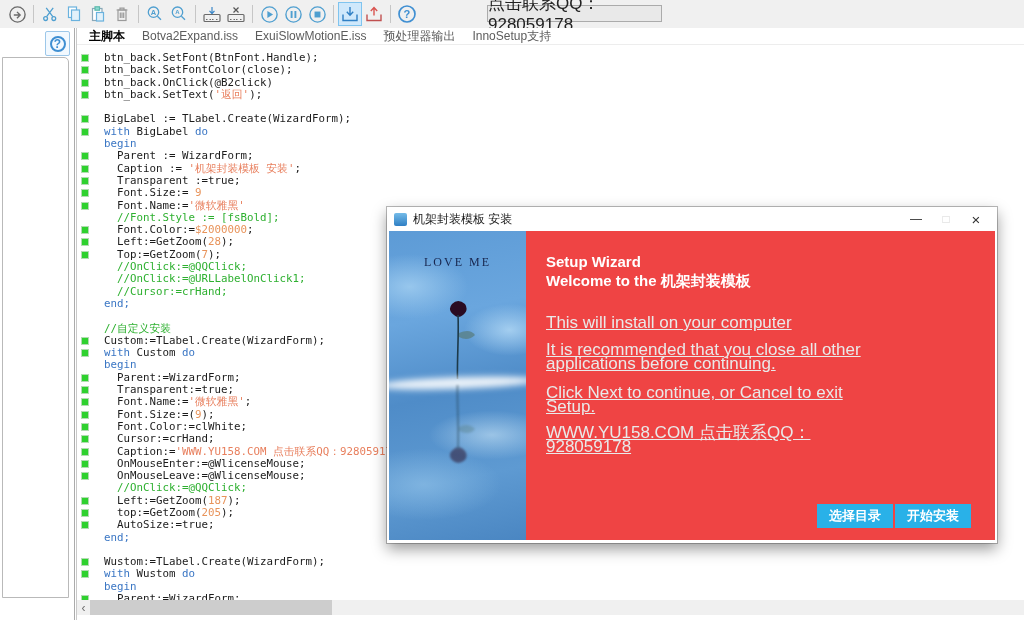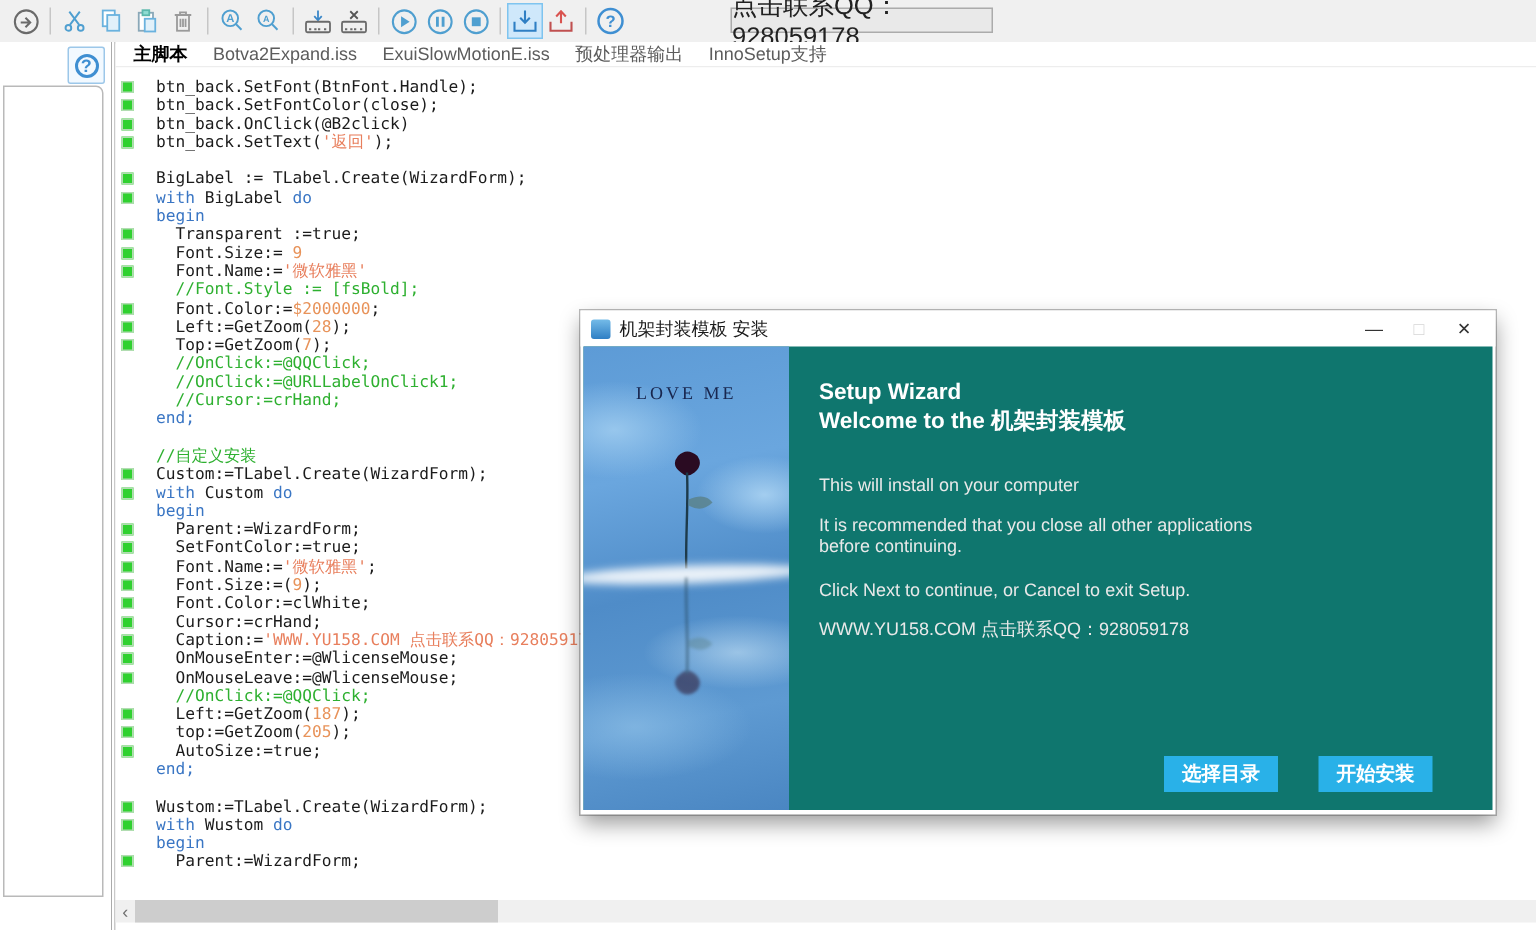--- a/index.html
+++ b/index.html
@@ -53,44 +53,44 @@
   
   .dialog{position:absolute;left:387px;top:207px;width:610px;height:336px;background:#fff;
           box-shadow:0 0 0 1px rgba(60,60,60,.35),0 6px 14px rgba(0,0,0,.4);box-sizing:border-box;}
   .dtitle{height:24px;display:flex;align-items:center;padding-left:7px;background:#fff;}
   .dicon{width:13px;height:13px;border-radius:2px;background:linear-gradient(#74bbe8,#2f7fc4);margin-right:6px;flex:0 0 auto;}
   .dtext{font-size:12px;color:#1a1a1a;flex:1 1 auto;white-space:nowrap;}
   .wbtns{display:flex;align-items:center;height:100%;}
   .wbtn{width:30px;height:100%;display:flex;align-items:center;justify-content:center;font-size:12px;color:#333;}
   .wbtn.max{color:#d6d6d6;}
   .wbtn.close{font-size:15px;margin-right:6px;}
-  .dbody{position:absolute;left:2px;right:2px;top:24px;bottom:3px;background:#0f766e;display:flex;}
+  .dbody{position:absolute;left:2px;right:2px;top:24px;bottom:3px;background:#ef4444;display:flex;}
 
   
   .art{position:relative;width:137px;flex:0 0 auto;overflow:hidden;
        background:
          radial-gradient(90px 50px at 15% 18%, rgba(160,205,240,.85) 0%, rgba(160,205,240,0) 65%),
          radial-gradient(70px 40px at 88% 32%, rgba(180,218,246,.8) 0%, rgba(180,218,246,0) 65%),
          radial-gradient(120px 55px at 25% 82%, rgba(140,190,230,.7) 0%, rgba(140,190,230,0) 65%),
          radial-gradient(90px 35px at 75% 66%, rgba(210,235,250,.55) 0%, rgba(210,235,250,0) 70%),
          linear-gradient(168deg,#5d9bd6 0%,#6aa6de 28%,#4f8cc8 52%,#5e9ad2 78%,#4a86c2 100%);}
   .loveme{position:absolute;top:24px;left:0;right:0;text-align:center;
           font-family:"Liberation Serif",serif;font-size:12px;letter-spacing:2px;color:#18264e;}
   .waterline{position:absolute;top:146px;left:-12px;right:-12px;height:12px;background:rgba(255,255,255,.88);
              border-radius:50%;filter:blur(3px);transform:rotate(-2deg);}
   .rose{position:absolute;left:50%;top:68px;width:44px;height:82px;transform:translateX(-50%);}
   .rose-reflect{position:absolute;left:50%;top:152px;width:44px;height:82px;
                 transform:translateX(-50%) scaleY(-1);opacity:.5;filter:blur(1px);}
 
   
   .welcome{position:relative;flex:1 1 auto;color:#fff;padding:21px 24px 0 20px;}
   .whead{font-size:15px;font-weight:bold;line-height:19px;margin-bottom:26px;}
-  .wpara{font-size:12px;color:#e9e9e9;line-height:14px;margin-bottom:8px;max-width:320px;}
+  .wpara{font-size:17px;color:#e9e9e9;line-height:14px;margin-bottom:8px;max-width:320px;text-decoration:underline;}
   .wpara + .wpara{margin-top:8px;}
-  .dlg-buttons{position:absolute;right:40px;bottom:12px;display:flex;gap:27px;}
+  .dlg-buttons{position:absolute;right:24px;bottom:12px;display:flex;gap:2px;}
   .cyan-btn{background:#29b1e8;color:#fff;font-size:13px;font-weight:bold;height:24px;
             padding:0 12px;display:flex;align-items:center;justify-content:center;cursor:pointer;}
 </style>
 </head>
 <body>
 
 <div class="toolbar">
   <div class="tbtn">
     <svg width="19" height="19" viewBox="0 0 18 18" fill="none" stroke="#6a6a6a" stroke-width="1.3">
       <circle cx="9" cy="9" r="7.2"></circle>
@@ -215,38 +215,40 @@
 
 <div class="code">
     <div class="cl"><i class="mark"></i><span class="p">  btn_back.SetFont(BtnFont.Handle);</span></div>
     <div class="cl"><i class="mark"></i><span class="p">  btn_back.SetFontColor(close);</span></div>
     <div class="cl"><i class="mark"></i><span class="p">  btn_back.OnClick(@B2click)</span></div>
     <div class="cl"><i class="mark"></i><span class="p">  btn_back.SetText(</span><span class="s">'返回'</span><span class="p">);</span></div>
     <div class="cl"></div>
     <div class="cl"><i class="mark"></i><span class="p">  BigLabel := TLabel.Create(WizardForm);</span></div>
     <div class="cl"><i class="mark"></i><span class="p">  </span><span class="k">with</span><span class="p"> BigLabel </span><span class="k">do</span></div>
     <div class="cl"><span class="p">  </span><span class="k">begin</span></div>
+    <div class="cl"><i class="mark"></i><span class="p">    Parent := WizardForm;</span></div>
+    <div class="cl"><i class="mark"></i><span class="p">    Caption := </span><span class="s">'机架封装模板 安装'</span><span class="p">;</span></div>
     <div class="cl"><i class="mark"></i><span class="p">    Transparent :=true;</span></div>
     <div class="cl"><i class="mark"></i><span class="p">    Font.Size:= </span><span class="n">9</span></div>
     <div class="cl"><i class="mark"></i><span class="p">    Font.Name:=</span><span class="s">'微软雅黑'</span></div>
     <div class="cl"><span class="p">    </span><span class="c">//Font.Style := [fsBold];</span></div>
     <div class="cl"><i class="mark"></i><span class="p">    Font.Color:=</span><span class="n">$2000000</span><span class="p">;</span></div>
     <div class="cl"><i class="mark"></i><span class="p">    Left:=GetZoom(</span><span class="n">28</span><span class="p">);</span></div>
     <div class="cl"><i class="mark"></i><span class="p">    Top:=GetZoom(</span><span class="n">7</span><span class="p">);</span></div>
     <div class="cl"><span class="p">    </span><span class="c">//OnClick:=@QQClick;</span></div>
     <div class="cl"><span class="p">    </span><span class="c">//OnClick:=@URLLabelOnClick1;</span></div>
     <div class="cl"><span class="p">    </span><span class="c">//Cursor:=crHand;</span></div>
     <div class="cl"><span class="p">  </span><span class="k">end;</span></div>
     <div class="cl"></div>
     <div class="cl"><span class="p">  </span><span class="c">//自定义安装</span></div>
     <div class="cl"><i class="mark"></i><span class="p">  Custom:=TLabel.Create(WizardForm);</span></div>
     <div class="cl"><i class="mark"></i><span class="p">  </span><span class="k">with</span><span class="p"> Custom </span><span class="k">do</span></div>
     <div class="cl"><span class="p">  </span><span class="k">begin</span></div>
     <div class="cl"><i class="mark"></i><span class="p">    Parent:=WizardForm;</span></div>
-    <div class="cl"><i class="mark"></i><span class="p">    SetFontColor:=true;</span></div>
+    <div class="cl"><i class="mark"></i><span class="p">    Transparent:=true;</span></div>
     <div class="cl"><i class="mark"></i><span class="p">    Font.Name:=</span><span class="s">'微软雅黑'</span><span class="p">;</span></div>
     <div class="cl"><i class="mark"></i><span class="p">    Font.Size:=(</span><span class="n">9</span><span class="p">);</span></div>
     <div class="cl"><i class="mark"></i><span class="p">    Font.Color:=clWhite;</span></div>
     <div class="cl"><i class="mark"></i><span class="p">    Cursor:=crHand;</span></div>
     <div class="cl"><i class="mark"></i><span class="p">    Caption:=</span><span class="s">'WWW.YU158.COM 点击联系QQ：928059178'</span><span class="p">;</span></div>
     <div class="cl"><i class="mark"></i><span class="p">    OnMouseEnter:=@WlicenseMouse;</span></div>
     <div class="cl"><i class="mark"></i><span class="p">    OnMouseLeave:=@WlicenseMouse;</span></div>
     <div class="cl"><span class="p">    </span><span class="c">//OnClick:=@QQClick;</span></div>
     <div class="cl"><i class="mark"></i><span class="p">    Left:=GetZoom(</span><span class="n">187</span><span class="p">);</span></div>
     <div class="cl"><i class="mark"></i><span class="p">    top:=GetZoom(</span><span class="n">205</span><span class="p">);</span></div>

